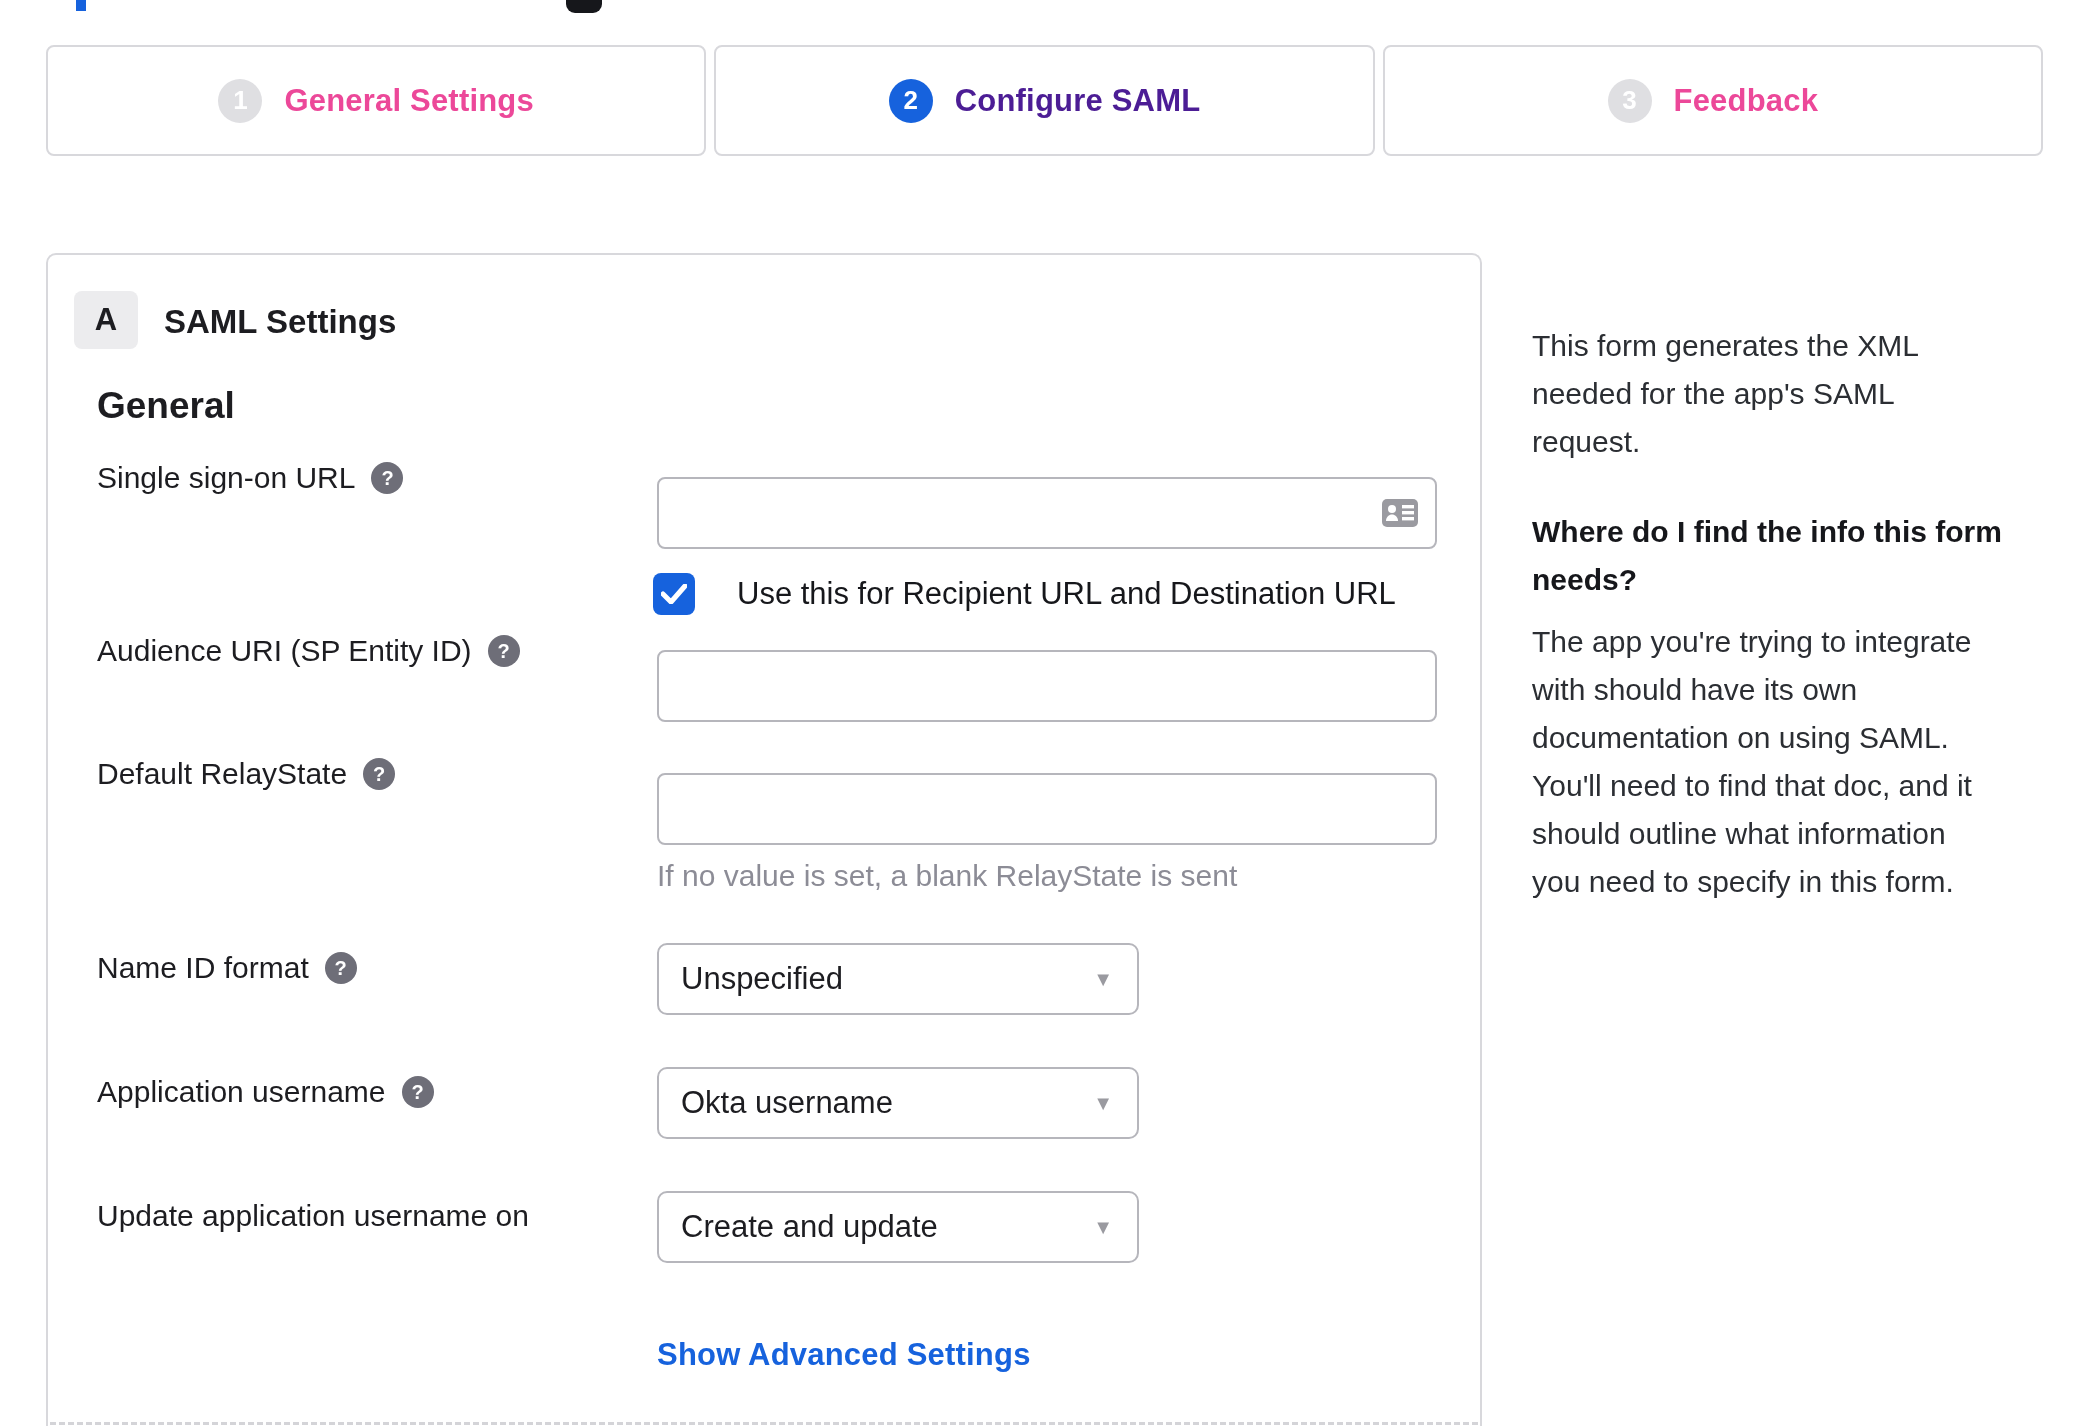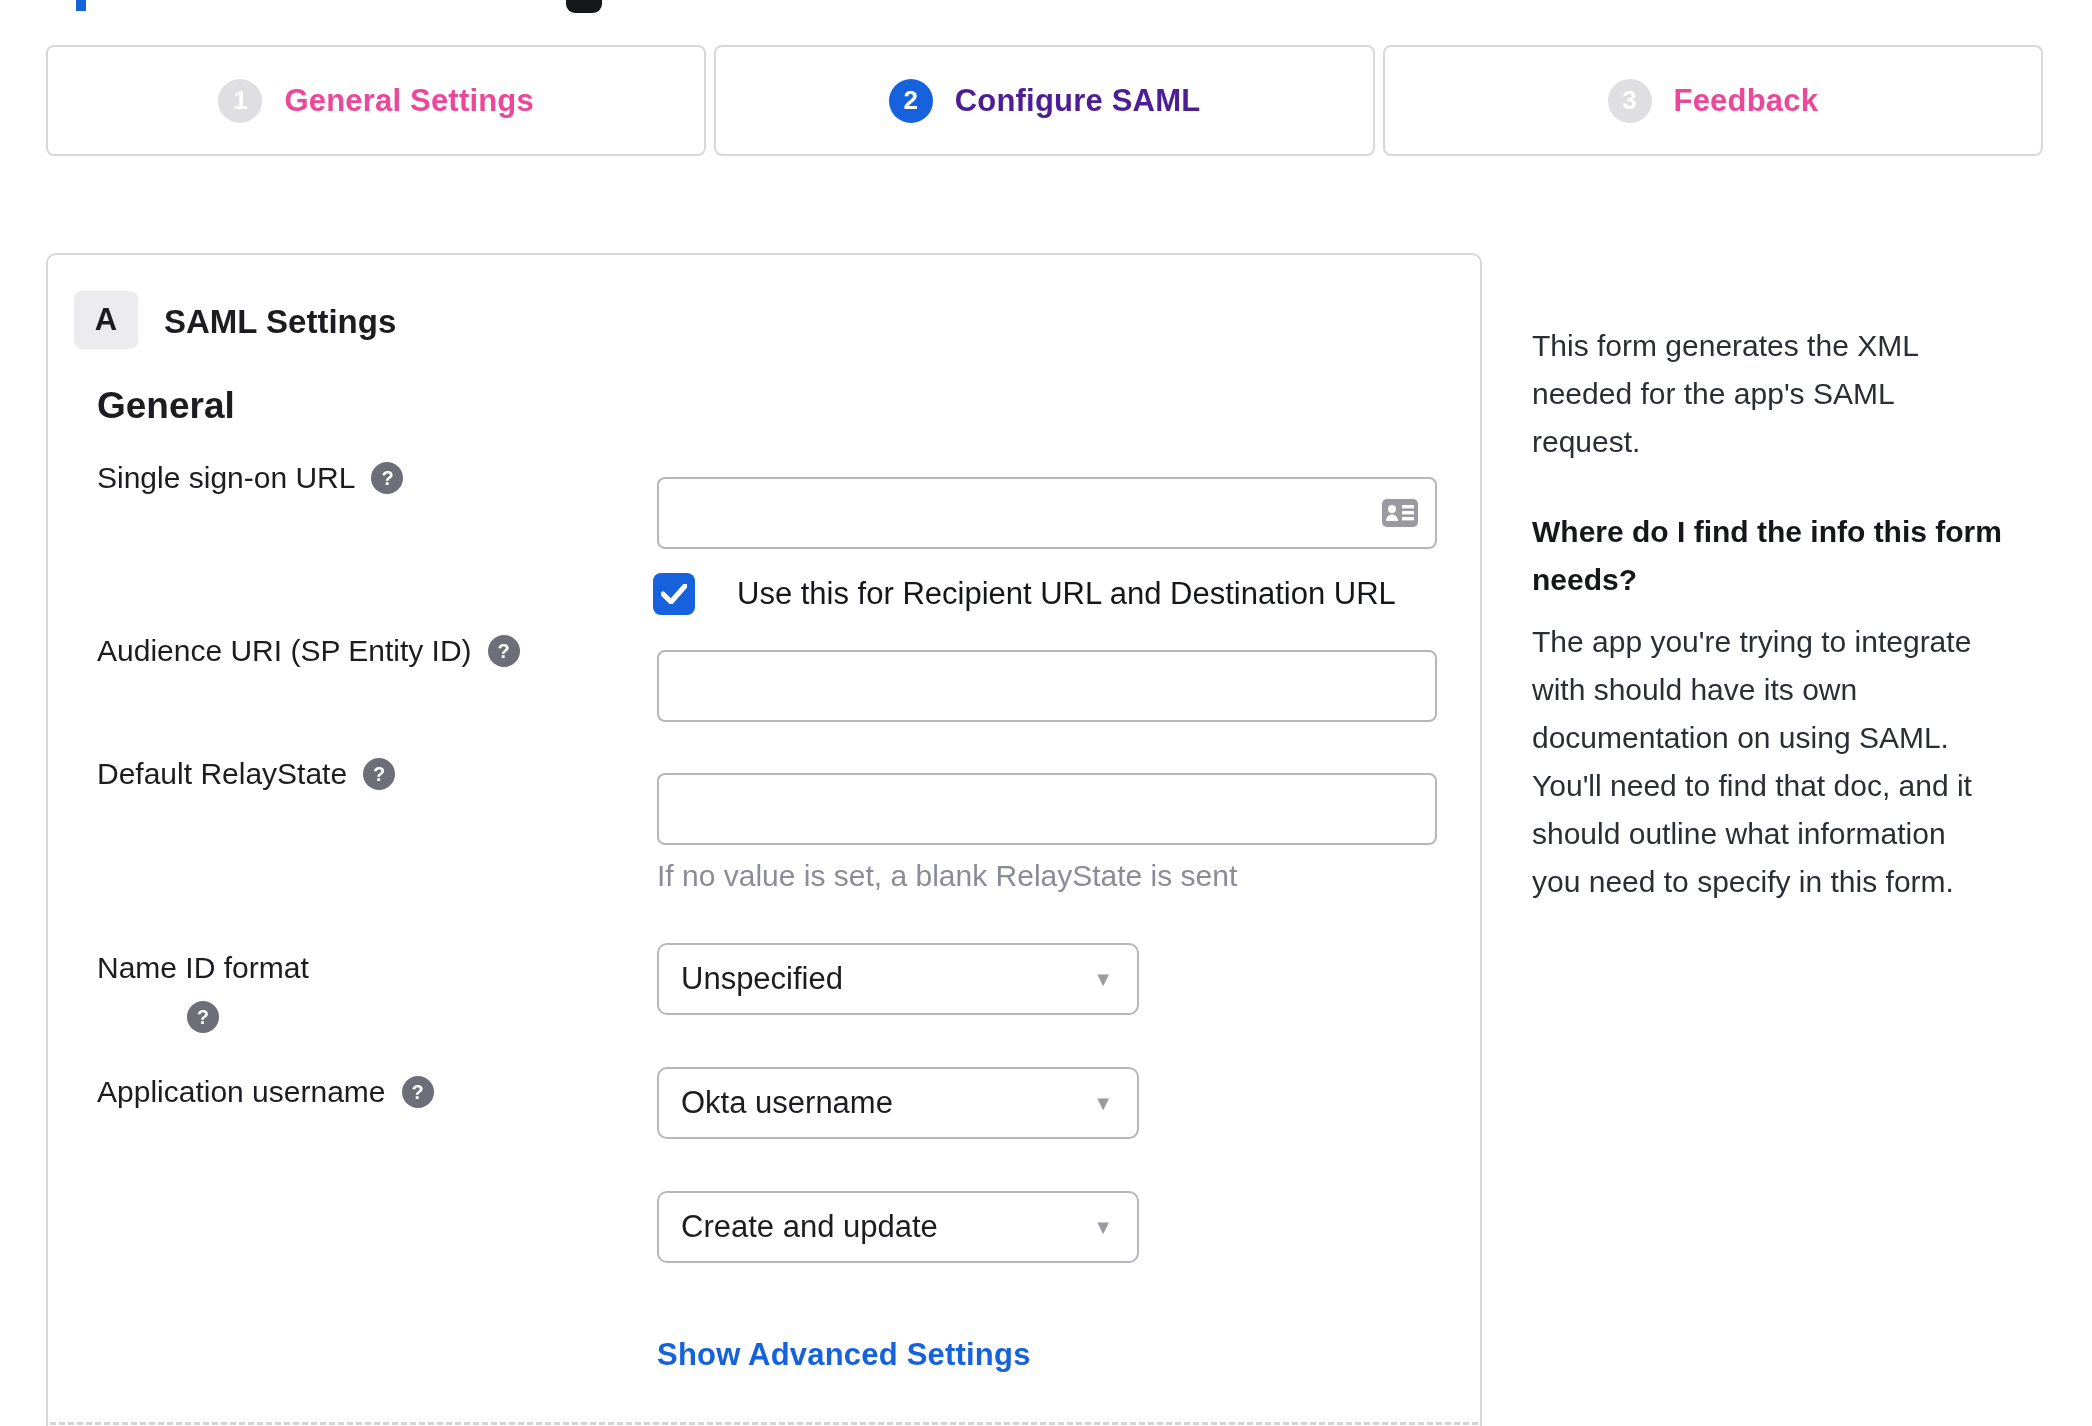--- a/index.html
+++ b/index.html
@@ -130,38 +130,41 @@
 
   <div class="field-label" style="top:502px;">
     <span>Default RelayState</span>
     <span class="help-icon">?</span>
   </div>
   <div class="input-wrap" style="top:518px;">
     <input type="text" value="" style="">
   </div>
   <div class="hint" style="top:604px;">If no value is set, a blank RelayState is sent</div>
 
-  <div class="field-label" style="top:696px;flex-direction:column;">
+  <div class="field-label" style="top:696px;">
     <span>Name ID format</span>
     <span class="help-icon">?</span>
   </div>
   <div class="select" style="top:688px;">
     <span>Unspecified</span>
     <span class="caret">▼</span>
   </div>
 
   <div class="field-label" style="top:820px;">
     <span>Application username</span>
     <span class="help-icon">?</span>
   </div>
   <div class="select" style="top:812px;">
     <span>Okta username</span>
     <span class="caret">▼</span>
   </div>
 
+  <div class="field-label" style="top:944px;">
+    <span>Update application username on</span>
+  </div>
   <div class="select" style="top:936px;">
     <span>Create and update</span>
     <span class="caret">▼</span>
   </div>
 
   <div class="advanced-link">Show Advanced Settings</div>
 
   <div class="panel-dashed-divider"></div>
 </div>
 

